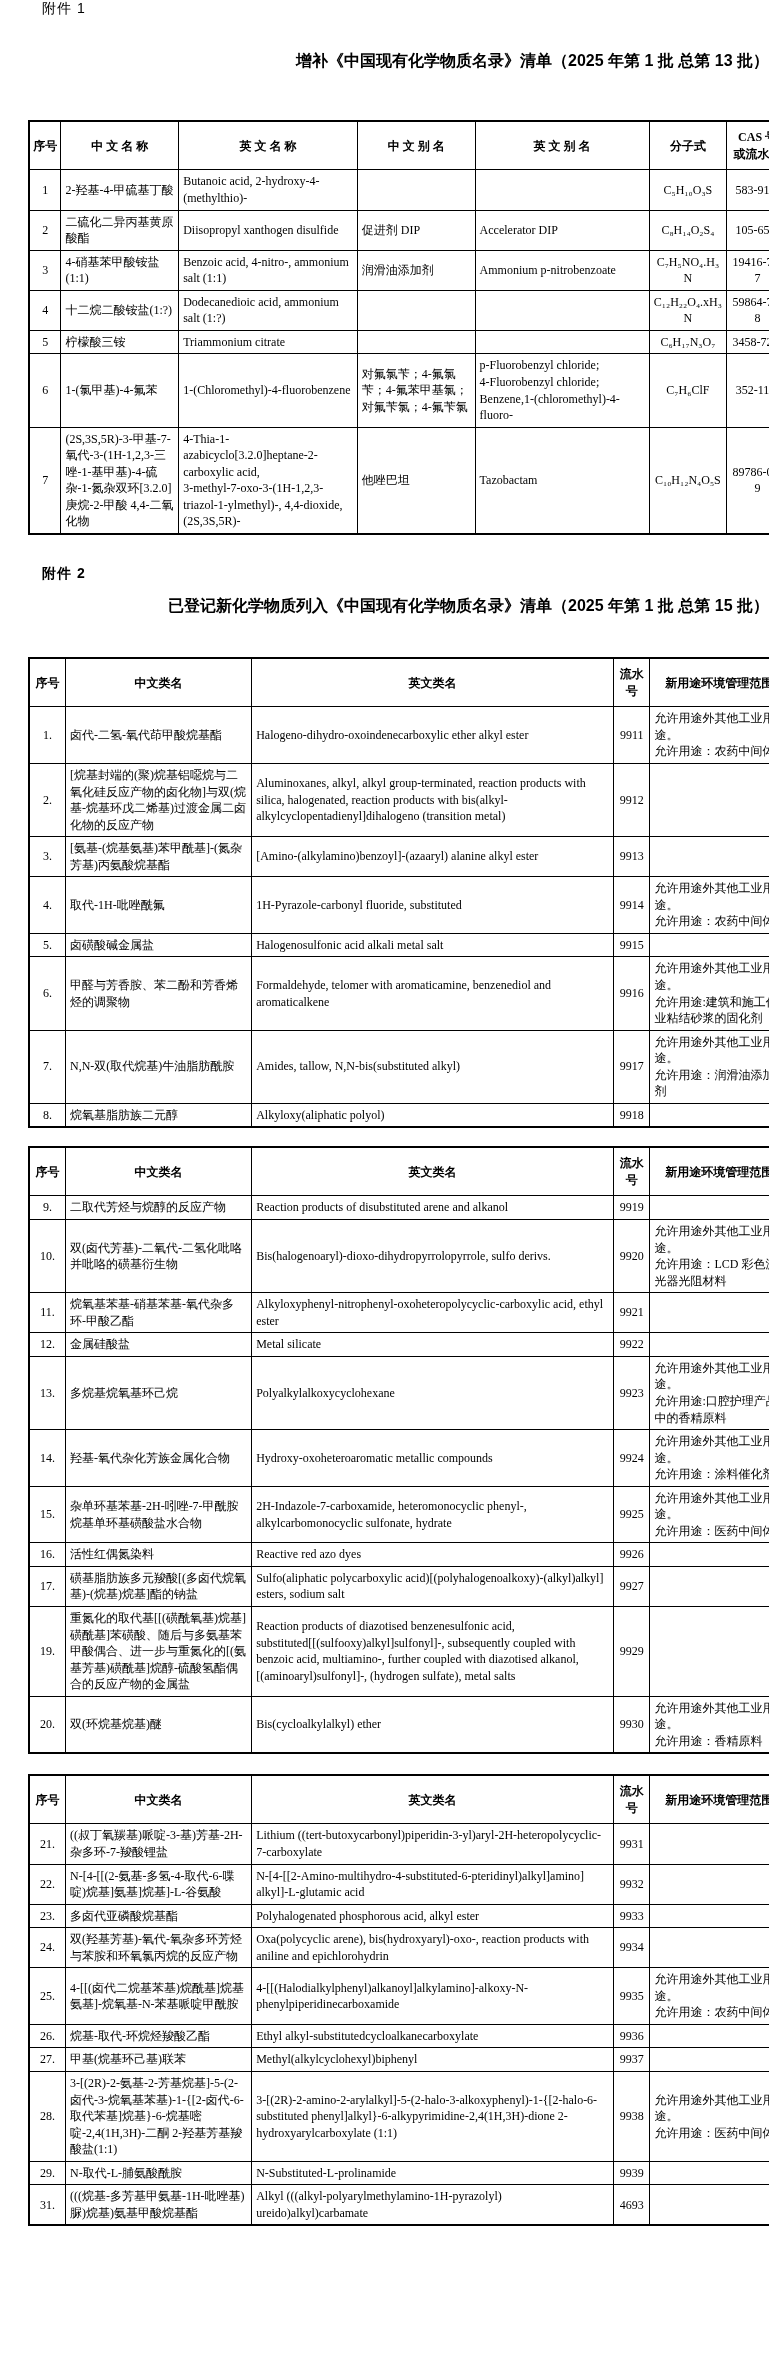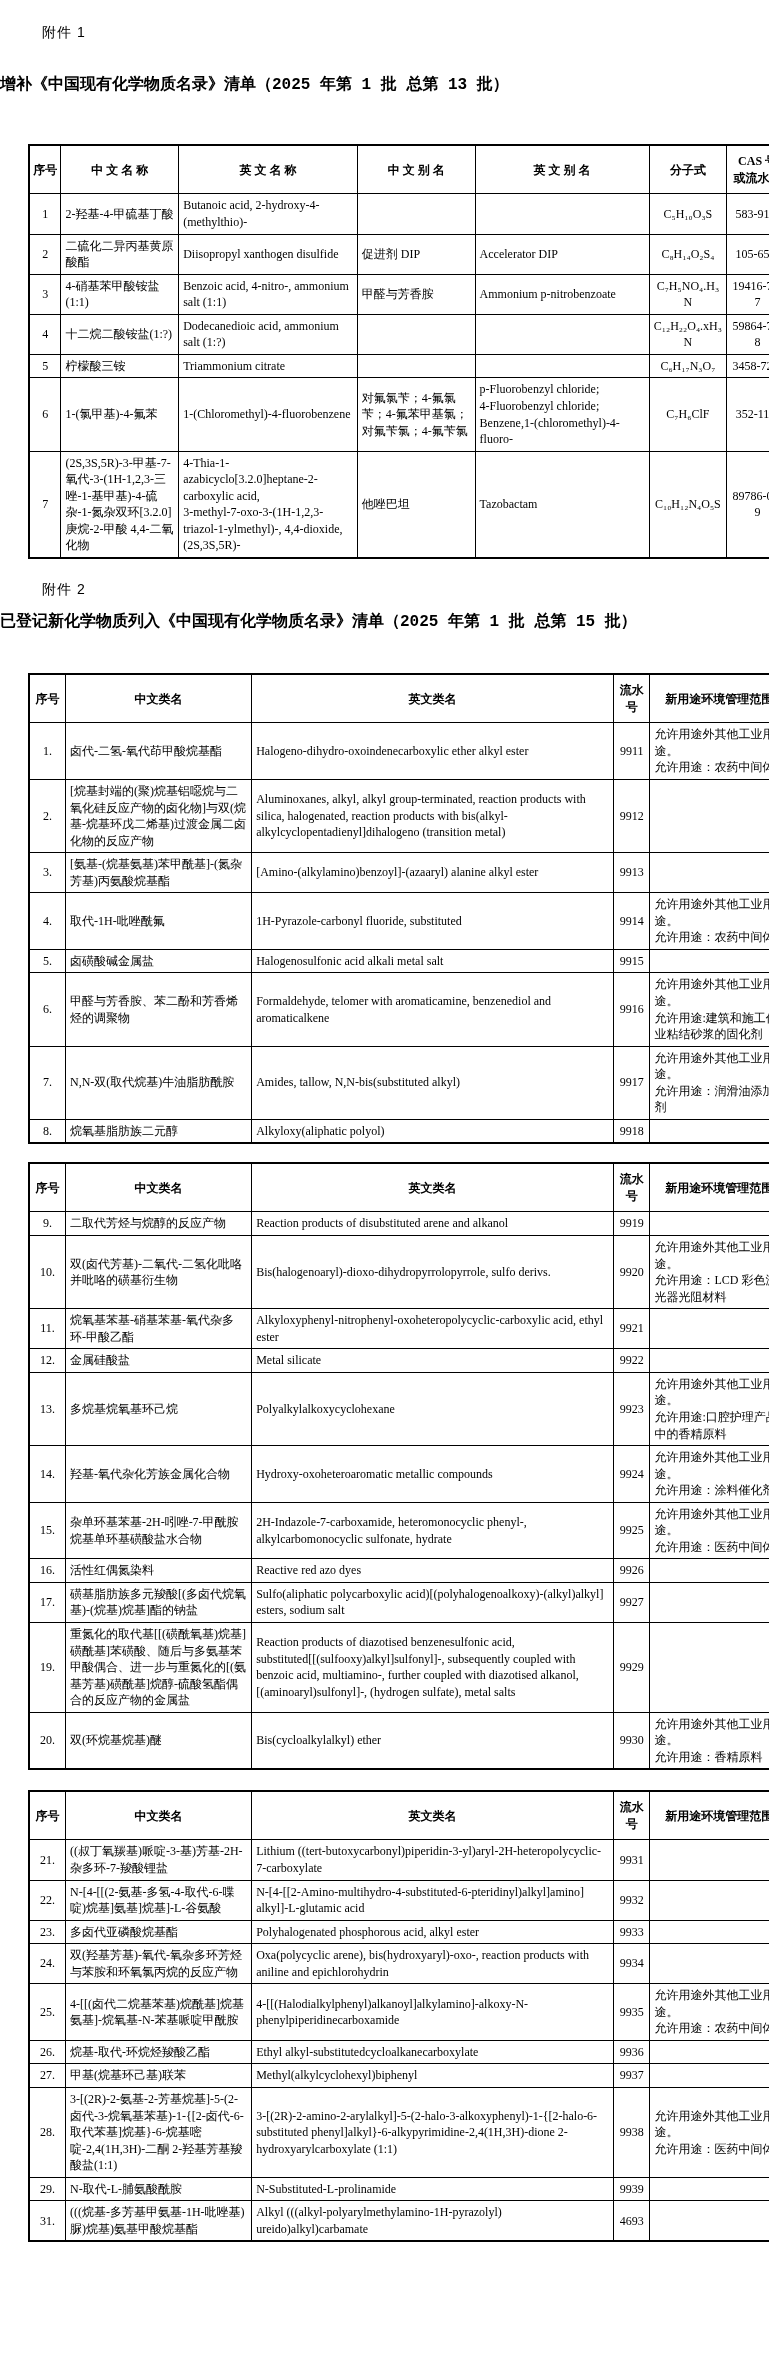--- a/index.html
+++ b/index.html
@@ -7,27 +7,27 @@
     width:769px;min-height:2358px;
     font-family:"Liberation Serif","DejaVu Serif",serif;
     color:#000;
   }
   .attach-label{
     font-family:"Liberation Sans","DejaVu Sans",sans-serif;
     font-size:14px;
     margin-left:42px;
     letter-spacing:1px;
   }
-  #att1{padding-top:24px;}
-  #att2{margin-top:22px;}
+  #att1{padding-top:0;}
+  #att2{margin-top:30px;font-weight:bold;}
   .doc-title{
-    font-family:Liberation Mono, monospace;
+    font-family:Liberation Sans, sans-serif;
     font-weight:bold;
     font-size:16px;
-    text-align:left;
+    text-align:right;
     line-height:1.9;
   }
   #title1{margin-top:28px;}
   #title2{margin-top:8px;}
   table.t{
     border-collapse:collapse;
     table-layout:fixed;
     margin-left:28px;
     width:762px;
     border:2px solid #000;
@@ -96,21 +96,21 @@
         <td class="al-l">Diisopropyl xanthogen disulfide</td>
         <td class="al-l">促进剂 DIP</td>
         <td class="al-l">Accelerator DIP</td>
         <td class="al-c">C₈H₁₄O₂S₄</td>
         <td class="al-c">105-65-7</td>
       </tr>
       <tr>
         <td class="al-c">3</td>
         <td class="al-l">4-硝基苯甲酸铵盐(1:1)</td>
         <td class="al-l">Benzoic acid, 4-nitro-, ammonium salt (1:1)</td>
-        <td class="al-l">甲醛与芳香胺</td>
+        <td class="al-l">润滑油添加剂</td>
         <td class="al-l">Ammonium p-nitrobenzoate</td>
         <td class="al-c">C₇H₅NO₄.H₃N</td>
         <td class="al-c">19416-70-7</td>
       </tr>
       <tr>
         <td class="al-c">4</td>
         <td class="al-l">十二烷二酸铵盐(1:?)</td>
         <td class="al-l">Dodecanedioic acid, ammonium salt (1:?)</td>
         <td class="al-l"></td>
         <td class="al-l"></td>

